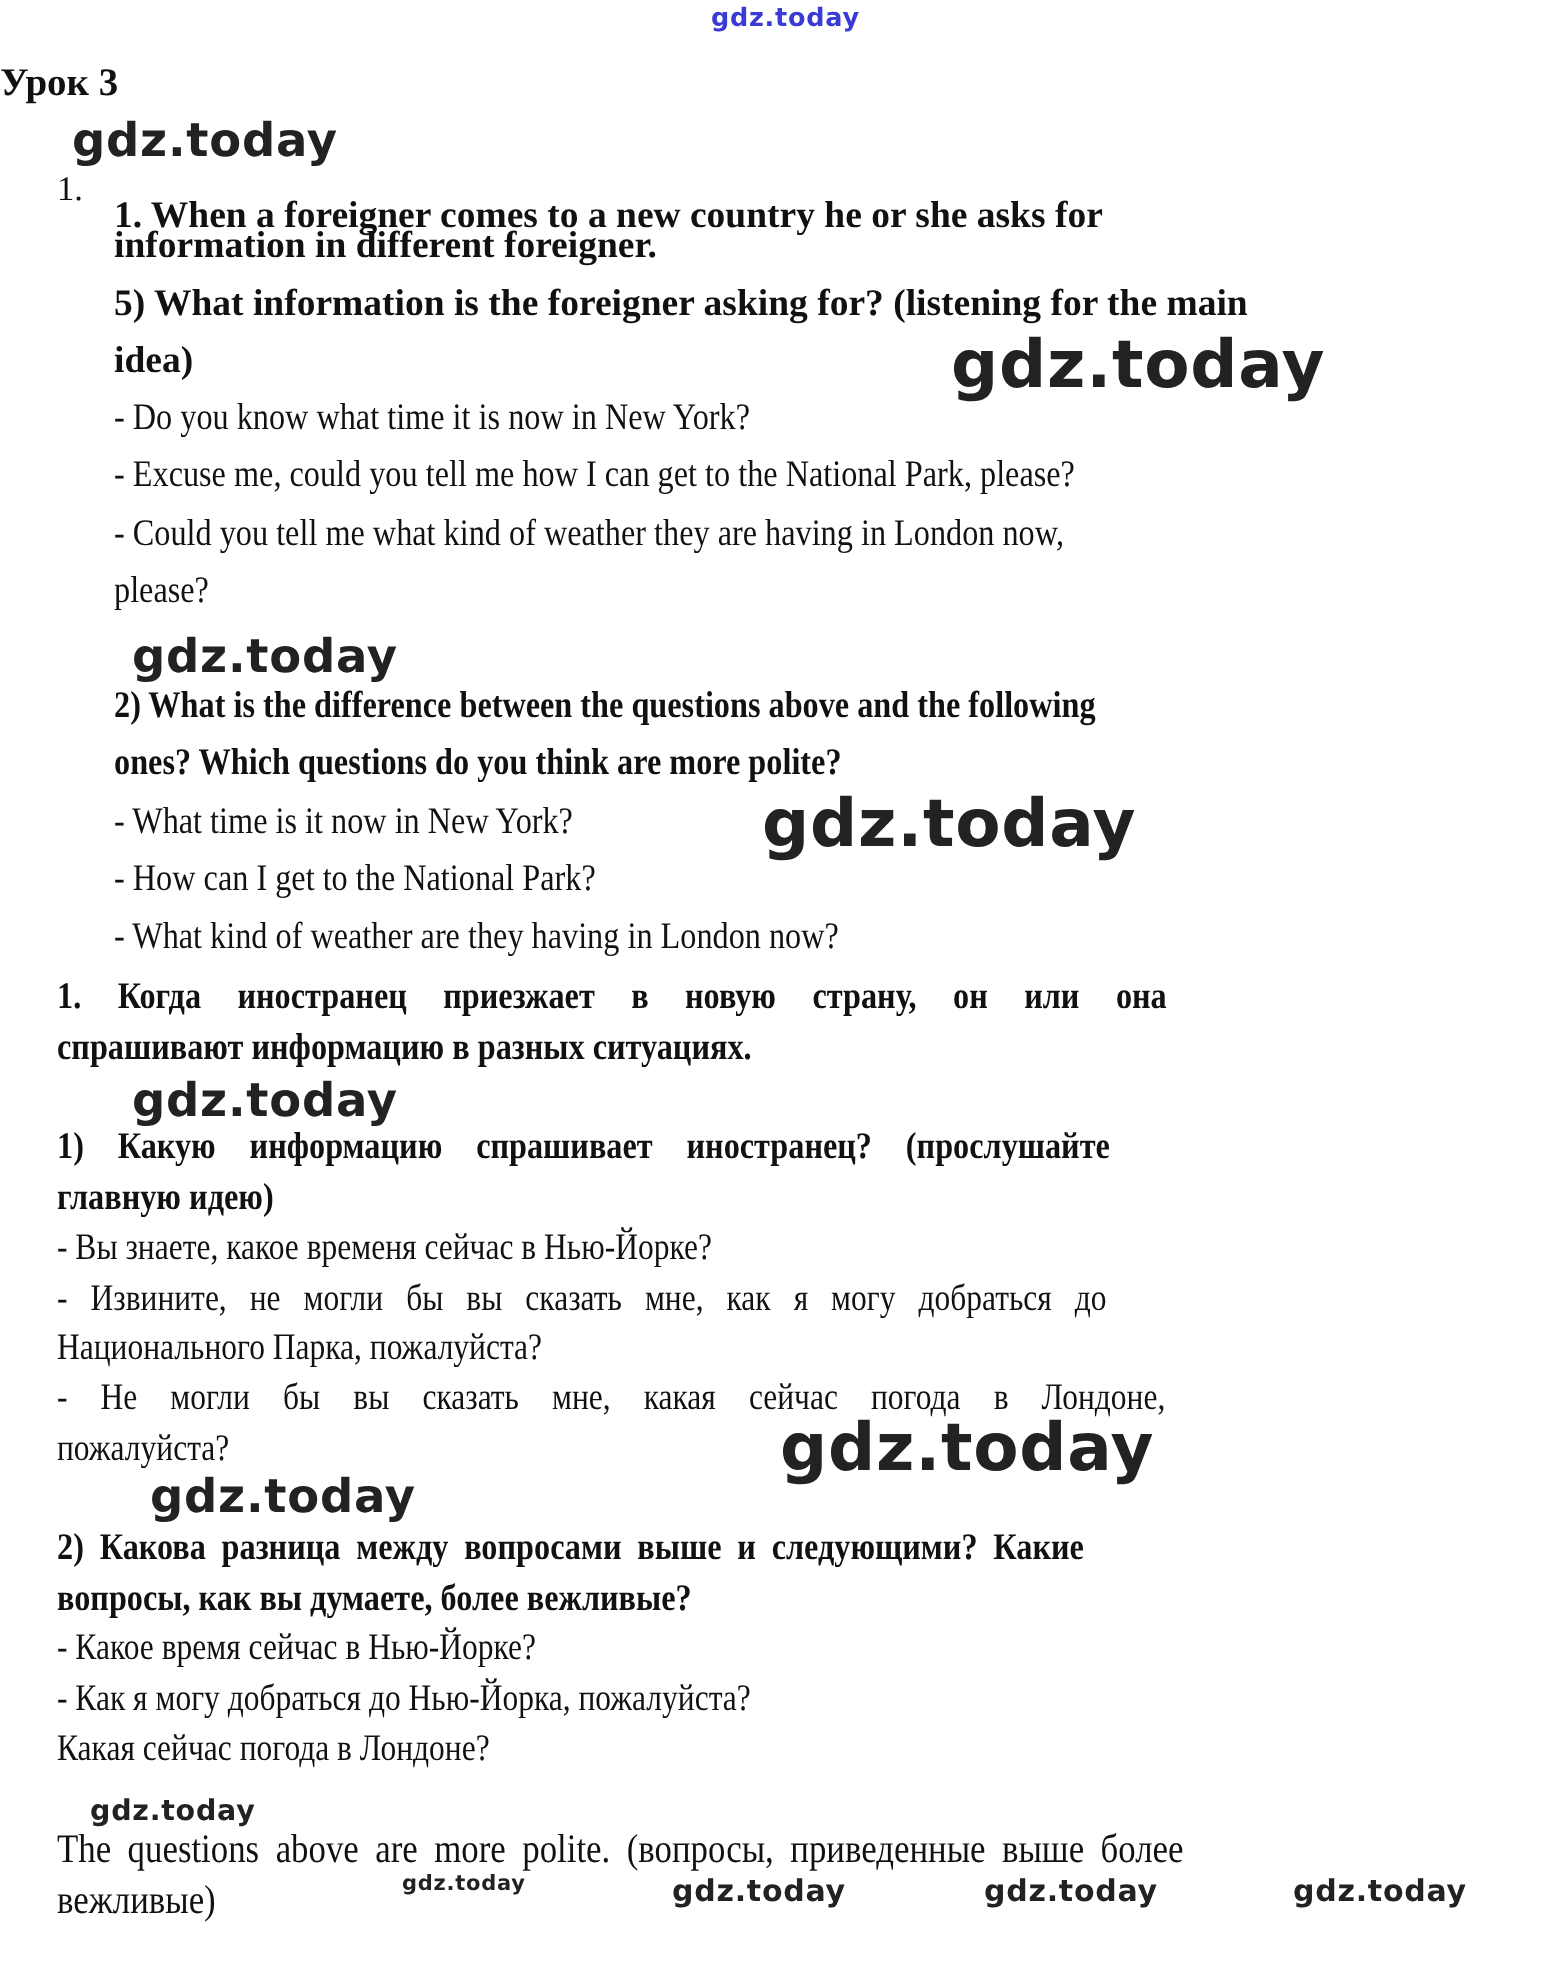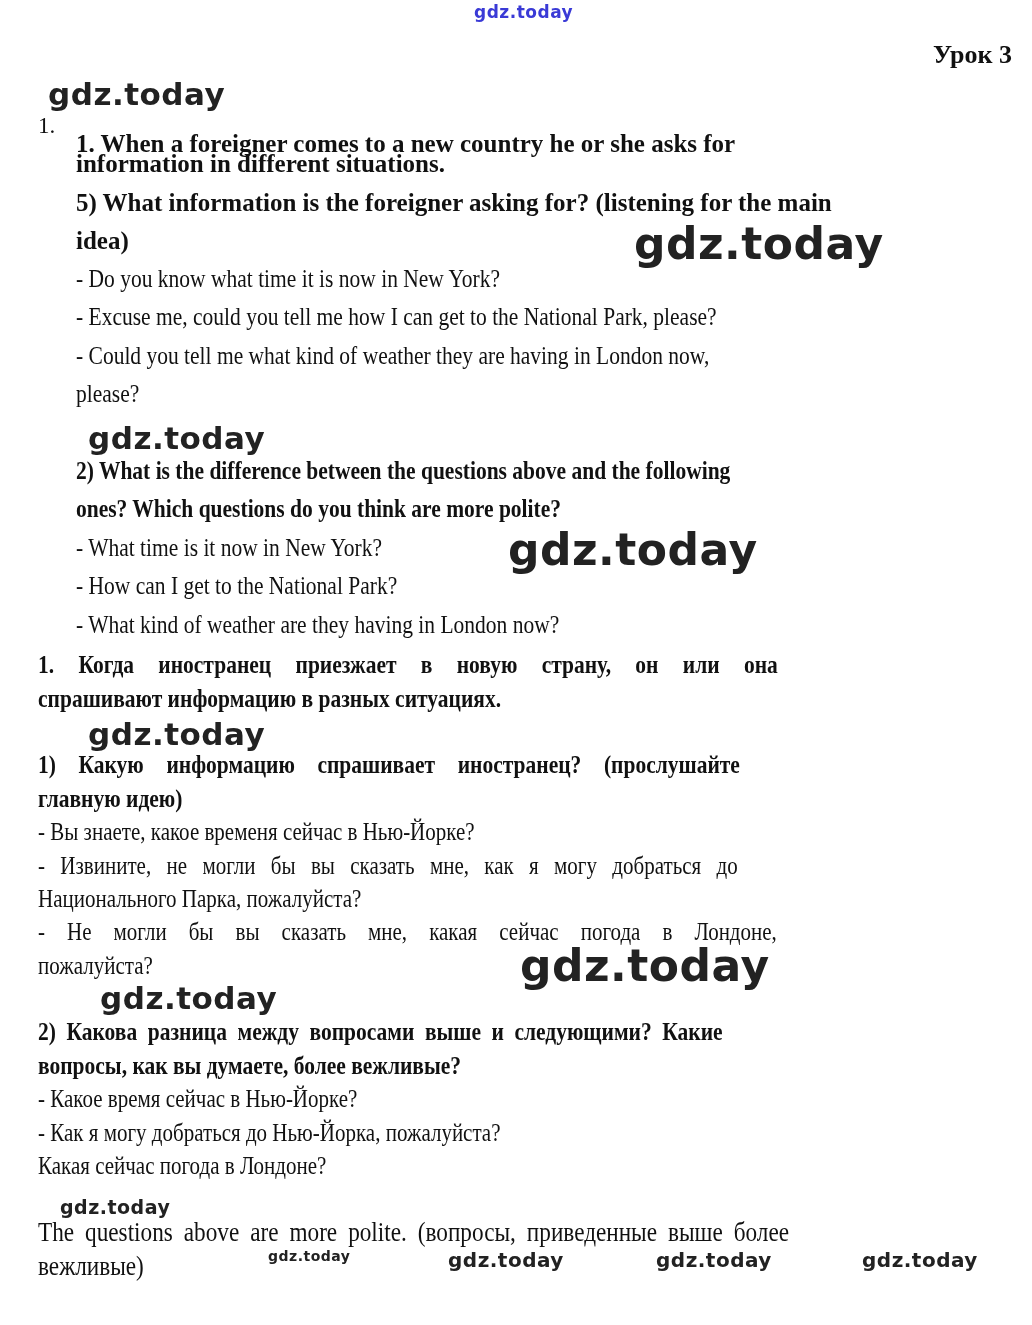--- a/index.html
+++ b/index.html
@@ -2,21 +2,21 @@
 <html><head>
 <meta charset="utf-8">
 <style>
   html, body { margin: 0; padding: 0; background: #ffffff; }
   body { width: 1032px; height: 1325px; position: relative; overflow: hidden;
          font-family: "Liberation Serif", "DejaVu Serif", serif; color: #111; }
   .abs { position: absolute; }
   .wm { position: absolute; font-family: "DejaVu Sans", "Liberation Sans", sans-serif;
         font-weight: 700; color: #222; letter-spacing: 0.5px; white-space: nowrap; }
   .wm-top { color: #3a3ad6; font-size: 17px; }
-  .title { left: 0; width: 1012px; top: 40px; text-align: right; font-weight: bold; font-size: 26px; }
+  .title { left: 0; width: 1012px; top: 40px; text-align: left; font-weight: bold; font-size: 26px; }
   .line { position: absolute; font-size: 25px; line-height: 38px; white-space: nowrap; }
   .bold { font-weight: bold; }
   .narrow { transform-origin: left top; }
 </style>
 </head>
 <body>
 
 <div>
 
   <div class="wm wm-top" style="left:474px; top:2px;">gdz.today</div>
@@ -30,21 +30,21 @@
   <div class="wm" style="left:60px; top:1196px; font-size:19px;">gdz.today</div>
   <div class="wm" style="left:268px; top:1248px; font-size:14px;">gdz.today</div>
   <div class="wm" style="left:448px; top:1248px; font-size:20px;">gdz.today</div>
   <div class="wm" style="left:656px; top:1248px; font-size:20px;">gdz.today</div>
   <div class="wm" style="left:862px; top:1248px; font-size:20px;">gdz.today</div>
 
   <div class="abs title">Урок 3</div>
 
   <div class="line" style="left:38px; top:107px; font-size:23px;">1.</div>
   <div class="line bold" style="left:76px; top:125px;">1. When a foreigner comes to a new country he or she asks for</div>
-  <div class="line bold" style="left:76px; top:145px;">information in different situations.</div>
+  <div class="line bold" style="left:76px; top:145px;">information in different foreigner.</div>
   <div class="line bold" style="left:76px; top:184px;">5) What information is the foreigner asking for? (listening for the main</div>
   <div class="line bold" style="left:76px; top:222px;text-align:right;">idea)</div>
   <div class="line narrow" style="left:76px; top:260px; transform:scaleX(0.86);">- Do you know what time it is now in New York?</div>
   <div class="line narrow" style="left:76px; top:298px; transform:scaleX(0.86);">- Excuse me, could you tell me how I can get to the National Park, please?</div>
   <div class="line narrow" style="left:76px; top:337px; transform:scaleX(0.86);">- Could you tell me what kind of weather they are having in London now,</div>
   <div class="line narrow" style="left:76px; top:375px; transform:scaleX(0.86);">please?</div>
 
   <div class="line bold narrow" style="left:76px; top:452px; transform:scaleX(0.86);">2) What is the difference between the questions above and the following</div>
   <div class="line bold narrow" style="left:76px; top:490px; transform:scaleX(0.86);">ones? Which questions do you think are more polite?</div>
   <div class="line narrow" style="left:76px; top:529px; transform:scaleX(0.86);">- What time is it now in New York?</div>

